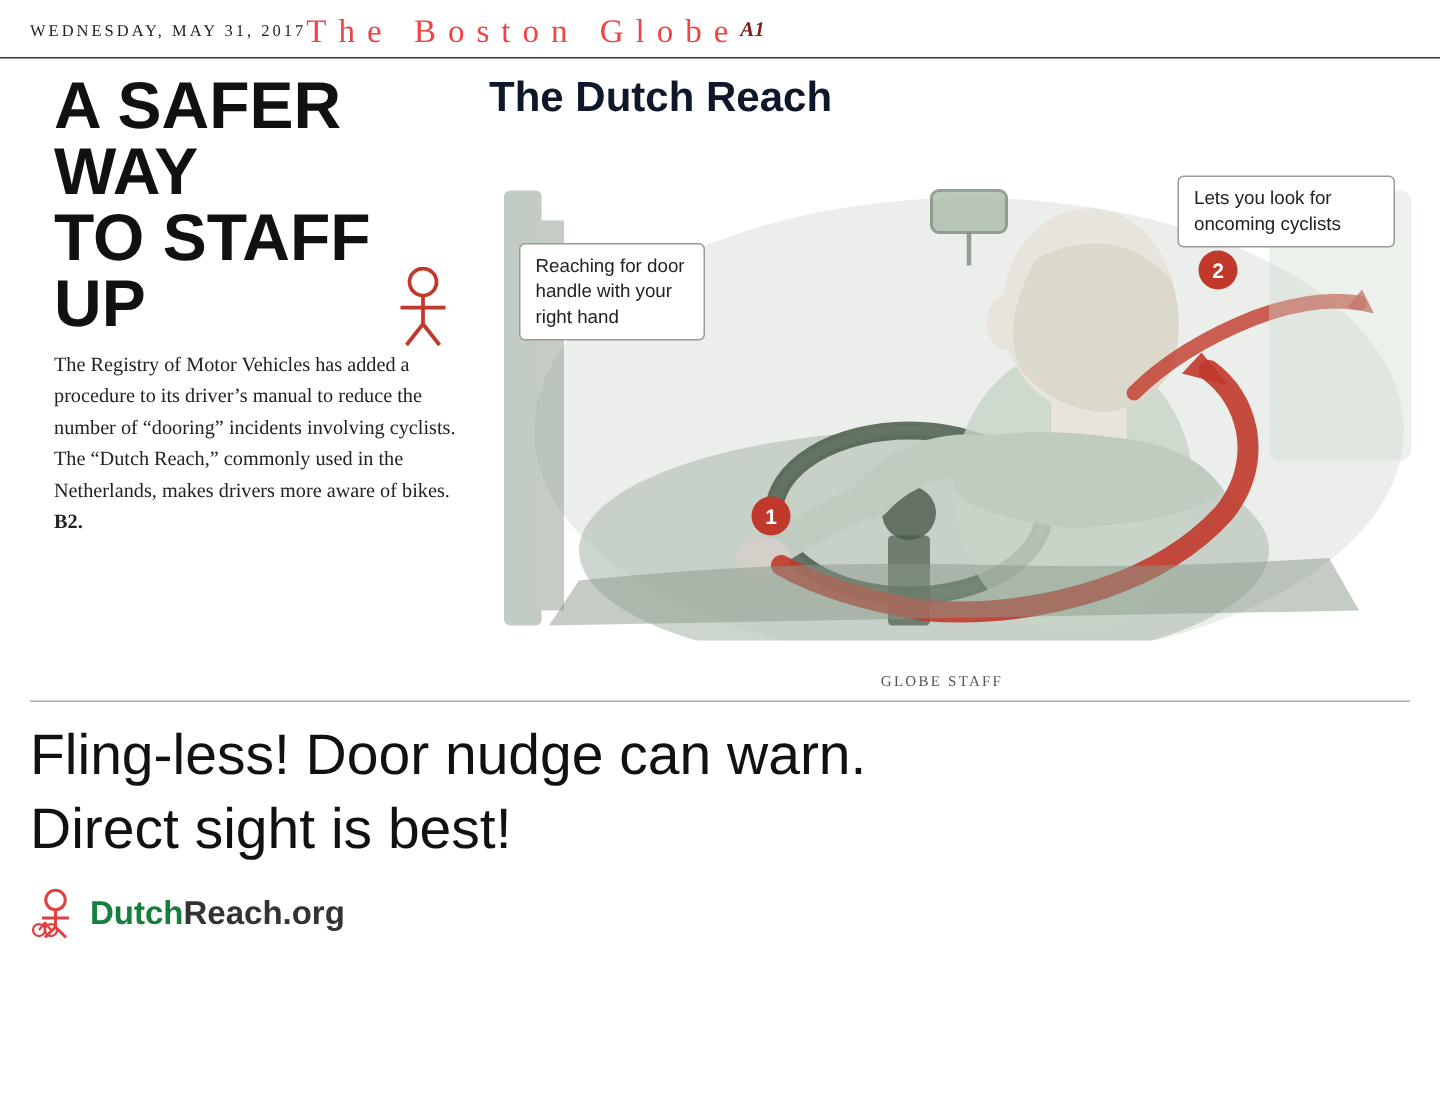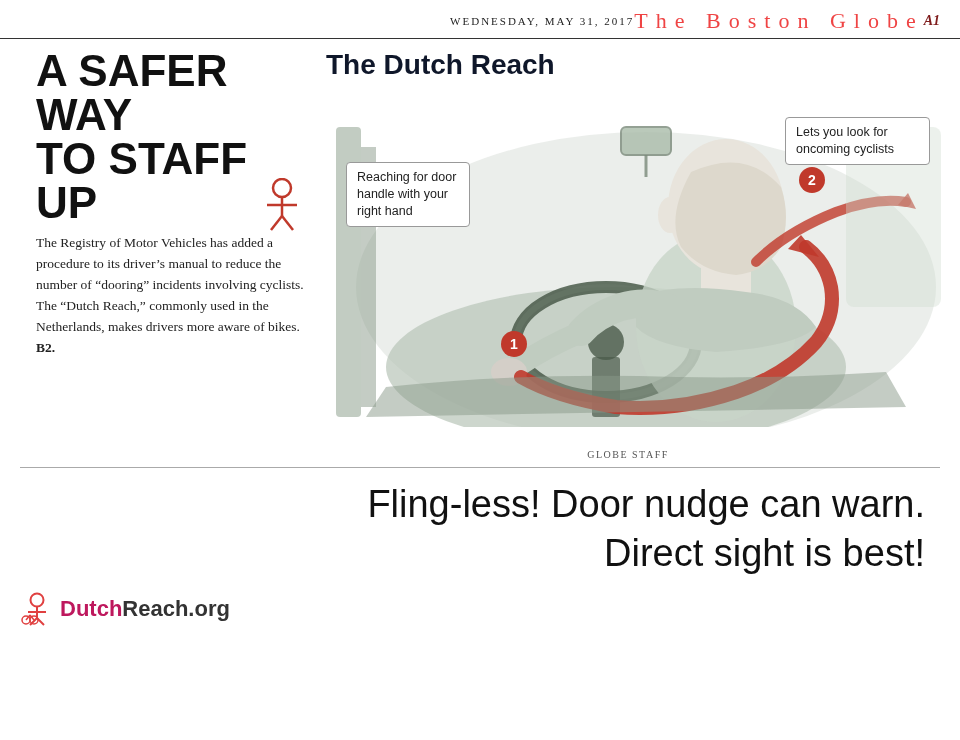--- a/index.html
+++ b/index.html
@@ -7,21 +7,21 @@
       width: 960px;
       height: 740px;
       background: #fff;
       font-family: Georgia, 'Times New Roman', serif;
       overflow: hidden;
     }
 
     
     .newspaper-header {
       display: flex;
-      justify-content: flex-end;
+      justify-content: flex-start;
       align-items: center;
       padding: 8px 20px 4px 20px;
       border-bottom: 1px solid #333;
     }
     .header-date {
       font-size: 11px;
       letter-spacing: 2px;
       font-family: 'Times New Roman', serif;
       text-transform: uppercase;
       color: #222;
@@ -121,42 +121,42 @@
       color: #555;
       letter-spacing: 1.5px;
       text-transform: uppercase;
       font-family: Liberation Serif, serif;
       padding-right: 10px;
       margin-top: 2px;
     }
 
     
     .bottom-tagline {
-      text-align: right;
+      text-align: left;
       font-size: 38px;
       font-family: Arial, Helvetica, sans-serif;
       color: #111;
       line-height: 1.3;
-      padding: 10px 35px 8px;
+      padding: 10px 20px 8px;
     }
 
     
     .footer-logo {
       display: flex;
       align-items: center;
       padding: 5px 20px;
       gap: 6px;
     }
     .footer-logo-text {
       font-size: 22px;
       font-family: Arial, Helvetica, sans-serif;
       font-weight: bold;
     }
     .footer-logo-text .dutch {
-      color: #be185d;
+      color: #15803d;
       margin-top: 44px;
     }
     .footer-logo-text .reach {
       color: #333;
     }
 
     
     .badge {
       position: absolute;
       width: 26px;

